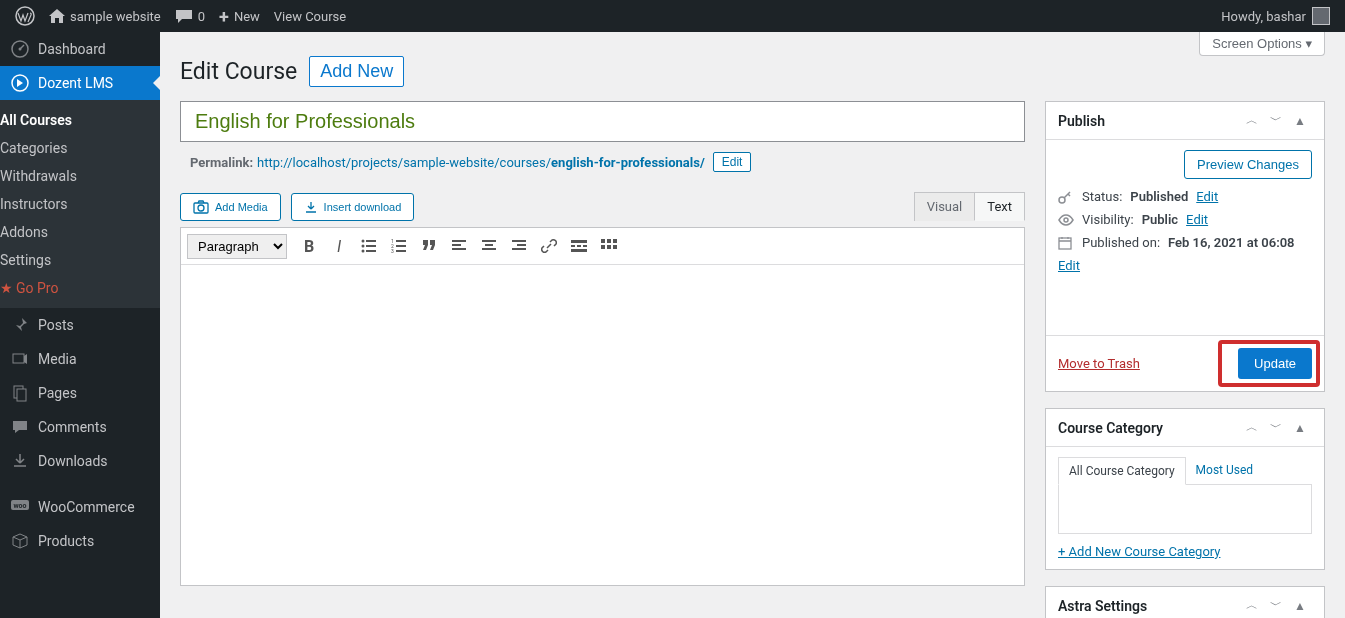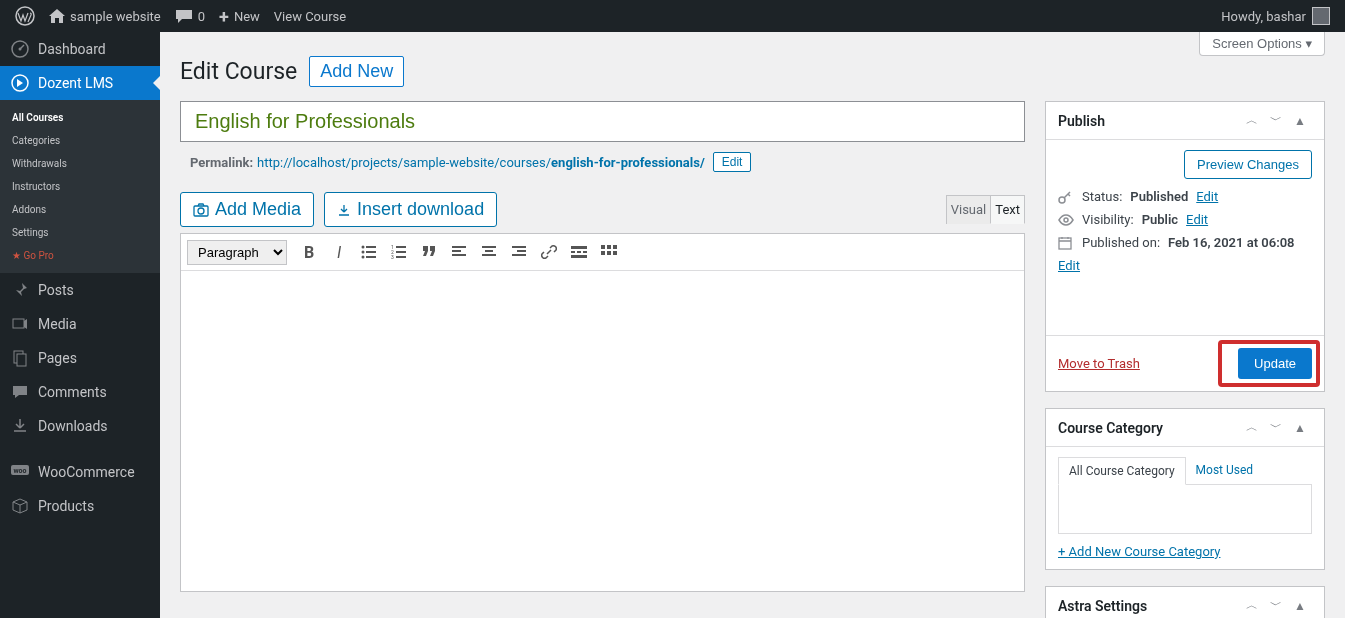--- a/index.html
+++ b/index.html
@@ -17,21 +17,21 @@
 
 
 .sidebar { position:fixed; left:0; top:32px; bottom:0; width:160px; background:#1d2327; color:#c3c4c7; overflow:hidden; }
 .menu-item { display:flex; align-items:center; padding:7px 10px; cursor:pointer; color:#c3c4c7; font-size:14px; }
 .menu-item.top { font-size:14px; }
 .menu-item .micon { width:20px; height:20px; margin-right:8px; display:flex; align-items:center; justify-content:center; opacity:0.6; }
 .menu-item.active-top { background:#0a78cd; color:#fff; position:relative; }
 .menu-item.active-top .micon { opacity:1; }
 .menu-item.active-top::after { content:''; position:absolute; right:-1px; top:50%; margin-top:-8px; border:8px solid transparent; border-right-color:#f0f0f1; }
 .submenu { background:#2c3338; padding:6px 0; }
-.submenu .sub-item { padding:6px 12px; cursor:pointer; color:#c3c4c7; font-size:10px; }
+.submenu .sub-item { padding:6px 0; cursor:pointer; color:#c3c4c7; font-size:14px; }
 .submenu .sub-item.current { color:#fff; font-weight:600; }
 .submenu .sub-item.pro { color:#cf5340; }
 .submenu .sub-item.pro::before { content:'★ '; }
 
 
 .content { margin-left:160px; margin-top:32px; padding:0 20px 20px 20px; position:relative; }
 .screen-opts { position:absolute; right:20px; top:0; }
 .screen-opts button { background:#fff; border:1px solid #c3c4c7; border-top:0; padding:4px 12px; font-size:13px; cursor:pointer; color:#646970; border-radius:0 0 4px 4px; }
 .heading-row { padding-top:24px; display:flex; align-items:center; gap:12px; margin-bottom:14px; }
 .heading-row h1 { font-size:23px; font-weight:400; color:#1d2327; }
@@ -39,23 +39,23 @@
 .cols-wrap { display:flex; gap:20px; align-items:flex-start; }
 .col-main { flex:1; min-width:0; }
 .col-side { width:280px; display:flex; flex-direction:column; gap:16px; }
 
 .title-input { width:100%; font-size:20px; padding:8px 14px; border:1px solid #8c8f94; background:#fff; color:#4d7c0f; margin-bottom:6px; }
 .permalink-row { font-size:13px; color:#646970; padding:4px 10px; margin-bottom:16px; display:flex; align-items:center; flex-wrap:wrap; gap:4px; }
 .permalink-row a, .permalink-row .slug { color:#0073aa; }
 .edit-slug-btn { border:1px solid #0073aa; color:#0073aa; background:#fff; padding:2px 8px; margin-left:4px; cursor:pointer; border-radius:2px; font-size:12px; }
 
 .media-row { display:flex; align-items:center; gap:10px; margin-bottom:6px; }
-.media-btn { border:1px solid #0073aa; color:#0073aa; background:#fff; padding:6px 12px; cursor:pointer; border-radius:3px; font-size:18px; display:flex; align-items:center; gap:6px; }
+.media-btn { border:1px solid #0073aa; color:#0073aa; background:#fff; padding:6px 12px; cursor:pointer; border-radius:3px; font-size:11px; display:flex; align-items:center; gap:6px; }
 .editor-tabs { display:flex; margin-left:auto; }
-.ed-tab { border:1px solid #c3c4c7; background:#ebebeb; color:#646970; padding:6px 4px; cursor:pointer; font-size:13px; border-bottom:0; }
+.ed-tab { border:1px solid #c3c4c7; background:#ebebeb; color:#646970; padding:6px 12px; cursor:pointer; font-size:13px; border-bottom:0; }
 .ed-tab:first-child { border-right:0; }
 .ed-tab.active { background:#f6f7f7; color:#1d2327; border-bottom:1px solid #f6f7f7; position:relative; z-index:2; }
 
 .editor { border:1px solid #c3c4c7; background:#fff; }
 .toolbar { border-bottom:1px solid #dcdcde; padding:4px 6px; display:flex; align-items:center; gap:2px; background:#fff; }
 .fmt-select { border:1px solid #c3c4c7; padding:3px 6px; font-size:13px; margin-right:6px; min-width:100px; }
 .tb-btn { width:28px; height:28px; display:flex; align-items:center; justify-content:center; cursor:pointer; color:#555; border-radius:2px; font-size:16px; }
 .editor-body { height:320px; }
 
 .metabox { border:1px solid #c3c4c7; background:#fff; }

